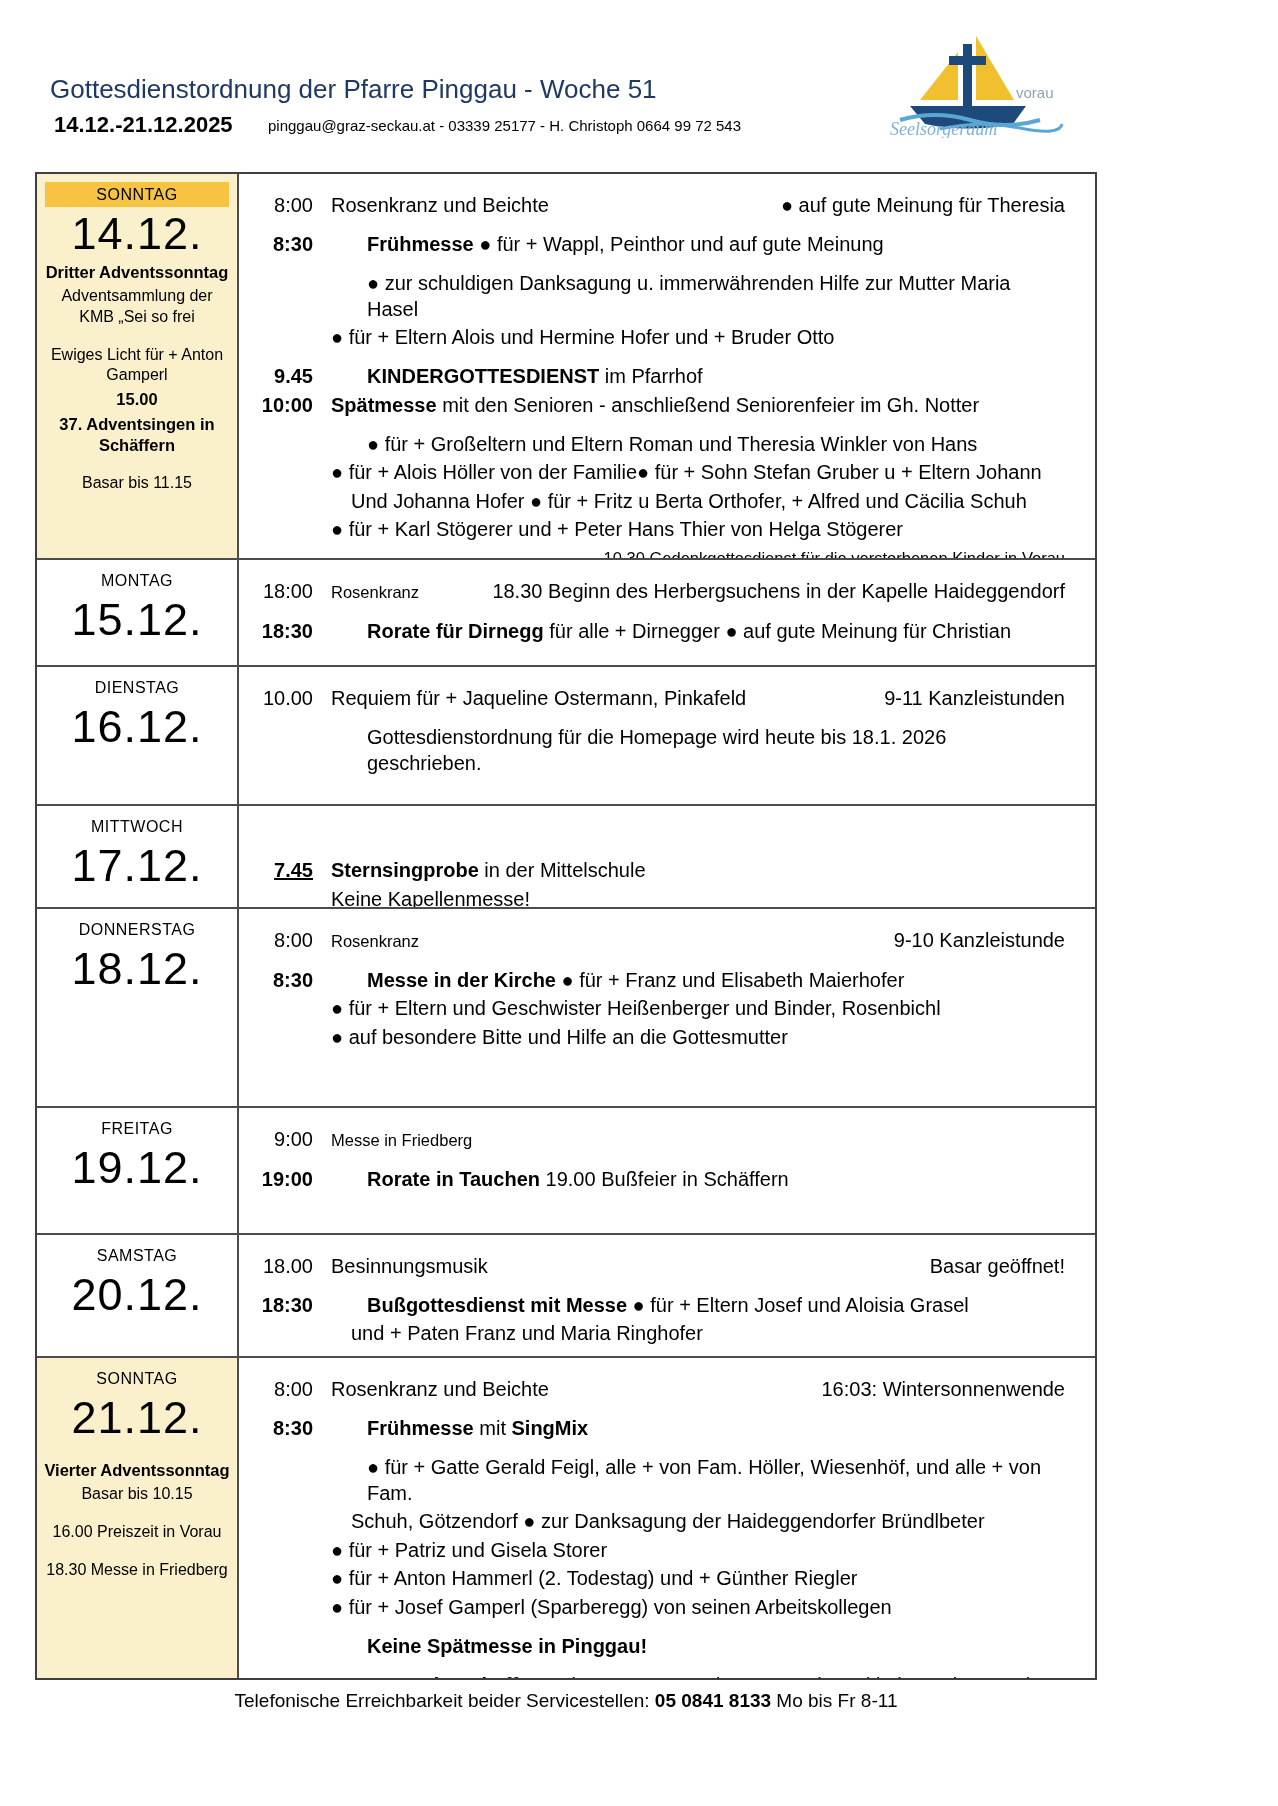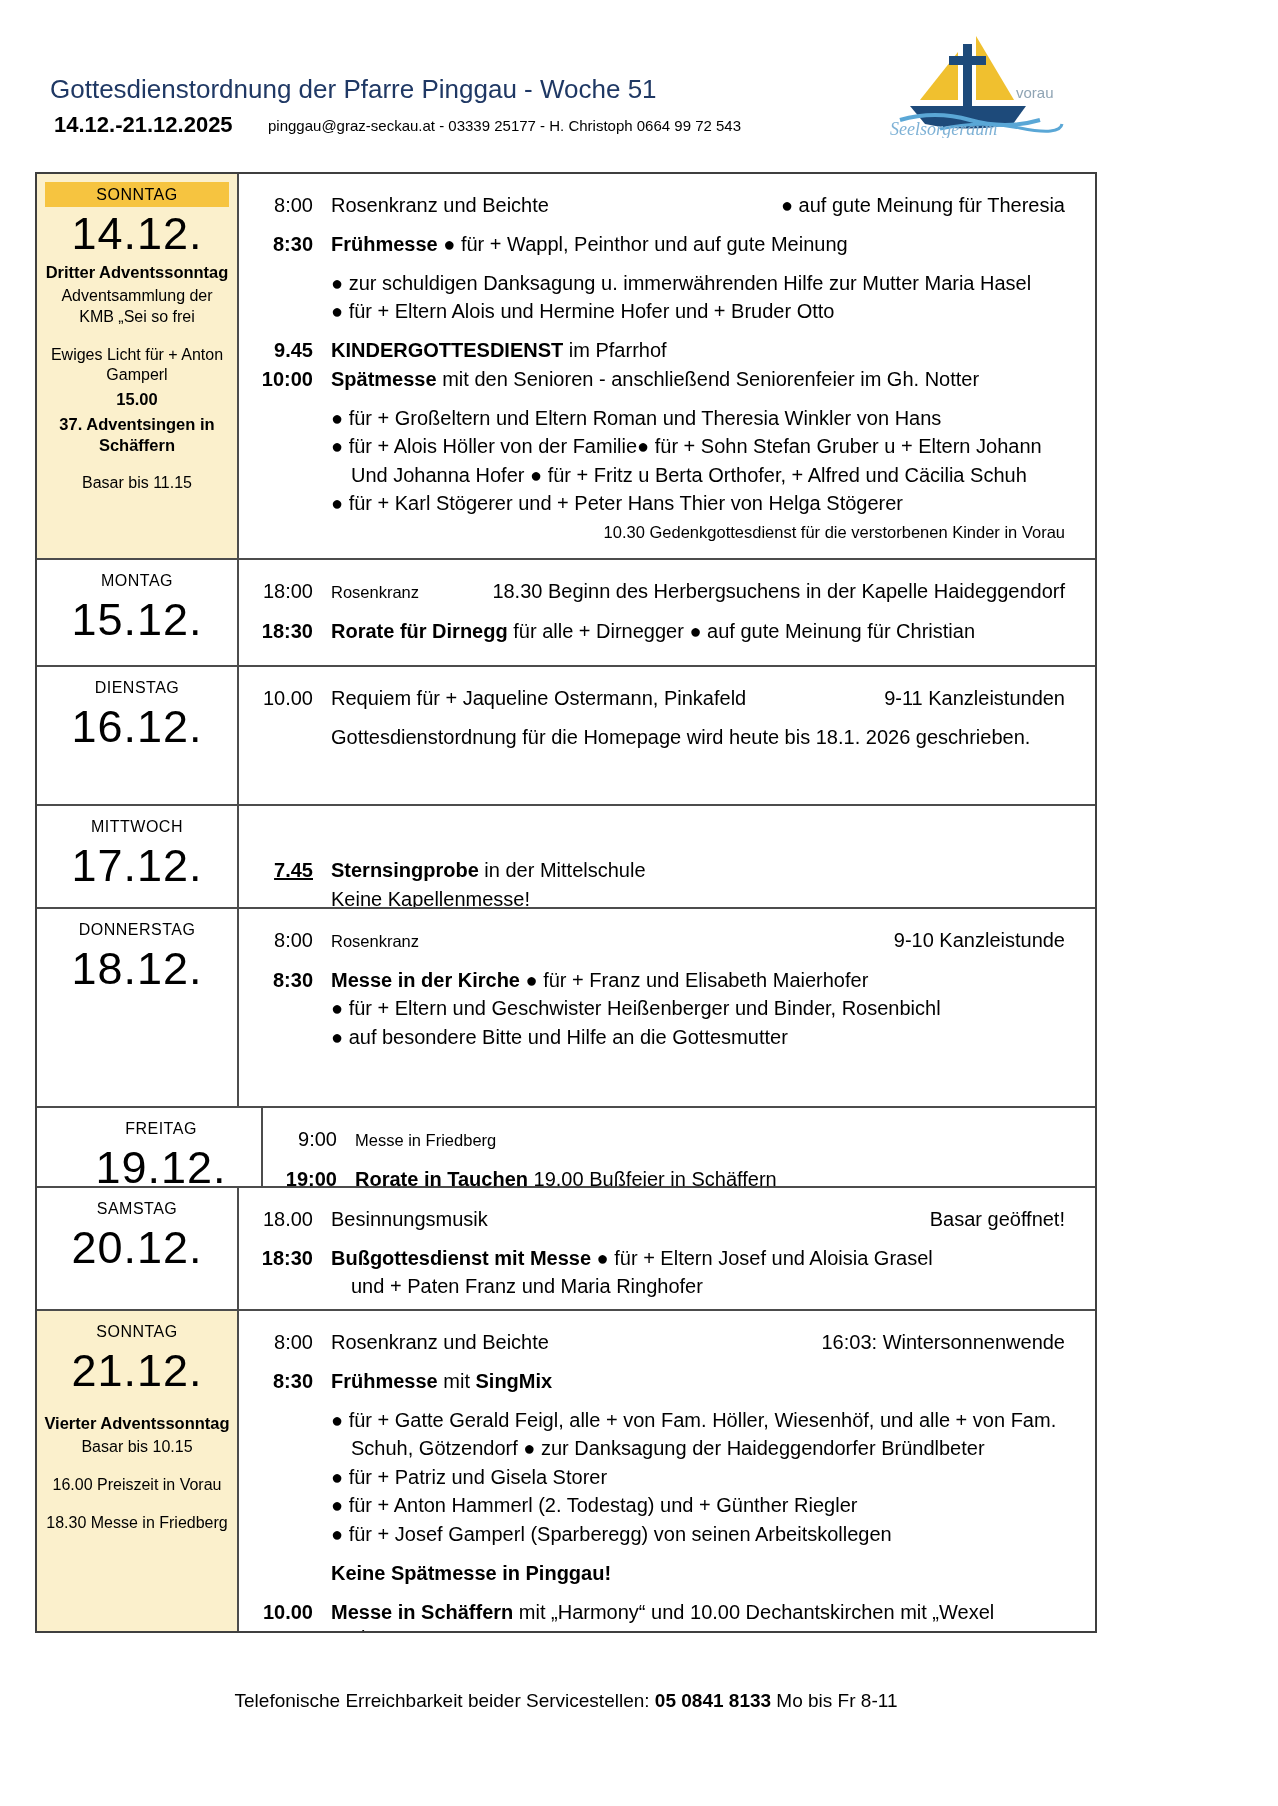--- a/index.html
+++ b/index.html
@@ -28,21 +28,21 @@
   }
   .day-cell.cream { background:#fbf0cc; }
   .day-label { font-size:16px; letter-spacing:.5px; padding:4px 0 3px; margin:0 2px; }
   .day-label.gold { background:#f6c440; }
   .day-date { font-size:45px; letter-spacing:1px; margin-top:2px; line-height:1.1; }
   .side-note { font-size:16px; line-height:1.3; margin-top:3px; }
   .side-note.b { font-weight:bold; font-size:16.5px; }
   .side-note.gap { margin-top:17px; }
   .content-cell { flex:1; padding:15px 30px 8px 0; font-size:20px; }
   .line { display:flex; align-items:baseline; line-height:26px; margin:2.5px 0; }
-  .line.gap  { margin-top:13px; }
+  .line.gap  { margin-top:13px;gap:36px; }
   .line.gap2 { margin-top:36px; }
   .time { width:92px; flex:none; text-align:right; padding-right:18px; font-size:20px; }
   .time.b { font-weight:bold; }
   .time.u { text-decoration:underline; }
   .main { flex:1; }
   .main.ind { padding-left:20px; }
   .b { font-weight:bold; }
   .sm { font-size:16.5px; }
   .right { text-align:right; padding-left:10px; white-space:nowrap; }
   .right.sm { font-size:16.5px; }
@@ -204,21 +204,21 @@
         <div class="line">
           <span class="time"></span>
           <span class="main"><span>● für + Eltern und Geschwister Heißenberger und Binder, Rosenbichl</span></span>
         </div>
         <div class="line">
           <span class="time"></span>
           <span class="main"><span>● auf besondere Bitte und Hilfe an die Gottesmutter</span></span>
         </div>
       </div>
     </div>
-    <div class="day-row" style="height: 80px; padding-left: 24px;">
+    <div class="day-row" style="height: 127px;">
       <div class="day-cell">
         <div class="day-label">FREITAG</div>
         <div class="day-date">19.12.</div>
       </div>
       <div class="content-cell">
         <div class="line">
           <span class="time">9:00</span>
           <span class="main"><span class=" sm">Messe in Friedberg</span></span>
         </div>
         <div class="line gap">

